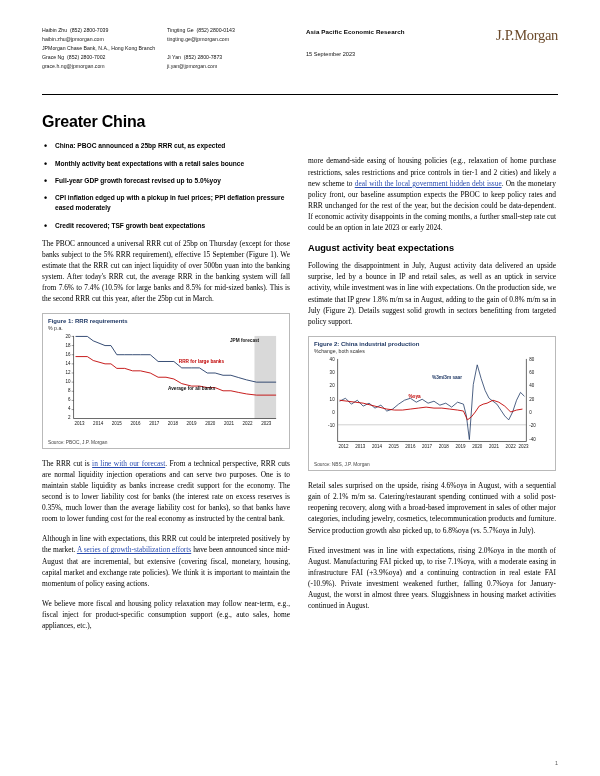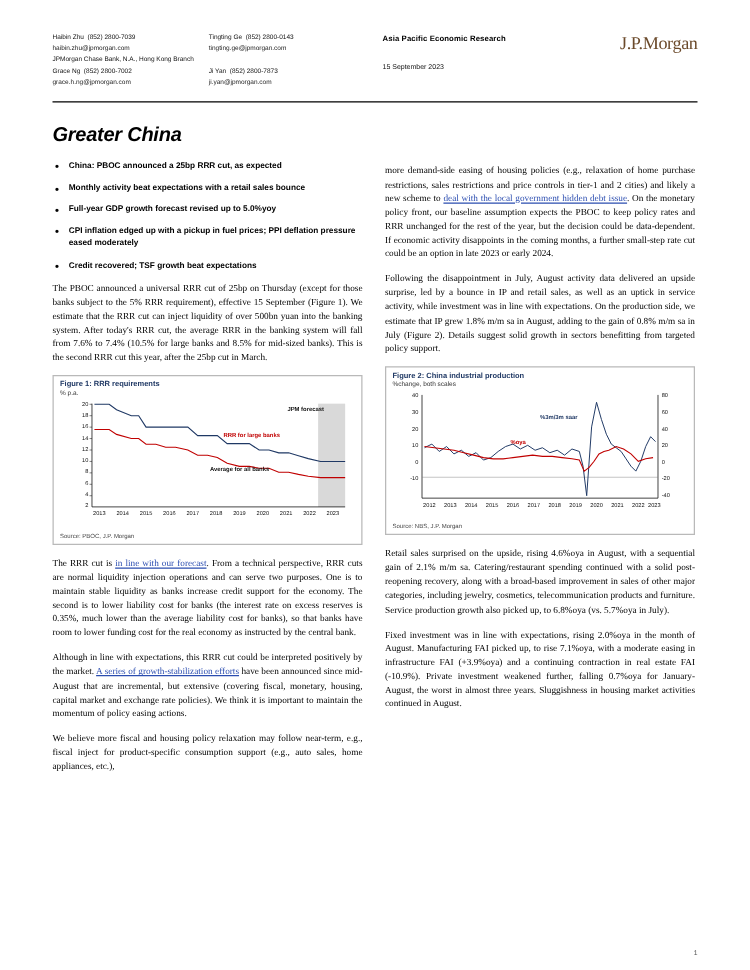--- a/index.html
+++ b/index.html
@@ -19,21 +19,21 @@
     width: 600px;
     height: 776px;
     padding: 26px 42px 0 42px;
   }
 
   
   .header {
     display: flex;
     align-items: flex-start;
     border-bottom: 1px solid #000;
-    padding-bottom: 10px;
+    padding-bottom: 23px;
     min-height: 56px;
   }
   .contacts {
     width: 250px;
     font-family: "Liberation Sans", sans-serif;
     font-size: 5.2px;
     line-height: 1.75;
     color: #111;
   }
   .contact-row { display: flex; }
@@ -68,21 +68,20 @@
     font-weight: normal;
   }
 
   
   h1.title {
     font-family: "Liberation Sans", sans-serif;
     font-size: 16px;
     font-weight: bold;
     margin: 18px 0 10px 0;
     letter-spacing: -0.2px;
-    font-style: italic;
   }
 
   
   .cols {
     display: flex;
     gap: 18px;
   }
   .col { width: 248px; }
 
   .bullets { margin: 0; padding: 0; list-style: none; }
@@ -284,24 +283,25 @@
 
       <p class="body">
         <span>Although in line with expectations, this RRR cut could be interpreted positively by the market. </span><a class="link" href="#">A series of growth-stabilization efforts</a><span> have been announced since mid-August that are incremental, but extensive (covering fiscal, monetary, housing, capital market and exchange rate policies). We think it is important to maintain the momentum of policy easing actions.</span>
       </p>
 
       <p class="body">We believe more fiscal and housing policy relaxation may follow near-term, e.g., fiscal inject for product-specific consumption support (e.g., auto sales, home appliances, etc.),</p>
     </div>
 
     <div class="col">
 
-      <p class="body" style="margin-top:2px;">
+      <p class="body" style="margin-top:14px;">
         <span>more demand-side easing of housing policies (e.g., relaxation of home purchase restrictions, sales restrictions and price controls in tier-1 and 2 cities) and likely a new scheme to </span><a class="link" href="#">deal with the local government hidden debt issue</a><span>. On the monetary policy front, our baseline assumption expects the PBOC to keep policy rates and RRR unchanged for the rest of the year, but the decision could be data-dependent. If economic activity disappoints in the coming months, a further small-step rate cut could be an option in late 2023 or early 2024.</span>
       </p>
 
+      <h2 class="sub">August activity beat expectations</h2>
 
       <p class="body">Following the disappointment in July, August activity data delivered an upside surprise, led by a bounce in IP and retail sales, as well as an uptick in service activity, while investment was in line with expectations. On the production side, we estimate that IP grew 1.8% m/m sa in August, adding to the gain of 0.8% m/m sa in July (Figure 2). Details suggest solid growth in sectors benefitting from targeted policy support.</p>
 
       <div class="figure">
         <div class="fig-title">Figure 2: China industrial production</div>
         <div class="fig-unit">%change, both scales</div>
         <svg class="fig-canvas" viewBox="0 0 240 108">
 
           <line x1="24" y1="88" x2="216" y2="88" stroke="#000" stroke-width="0.6"></line>
           <line x1="24" y1="4" x2="24" y2="88" stroke="#000" stroke-width="0.6"></line>

